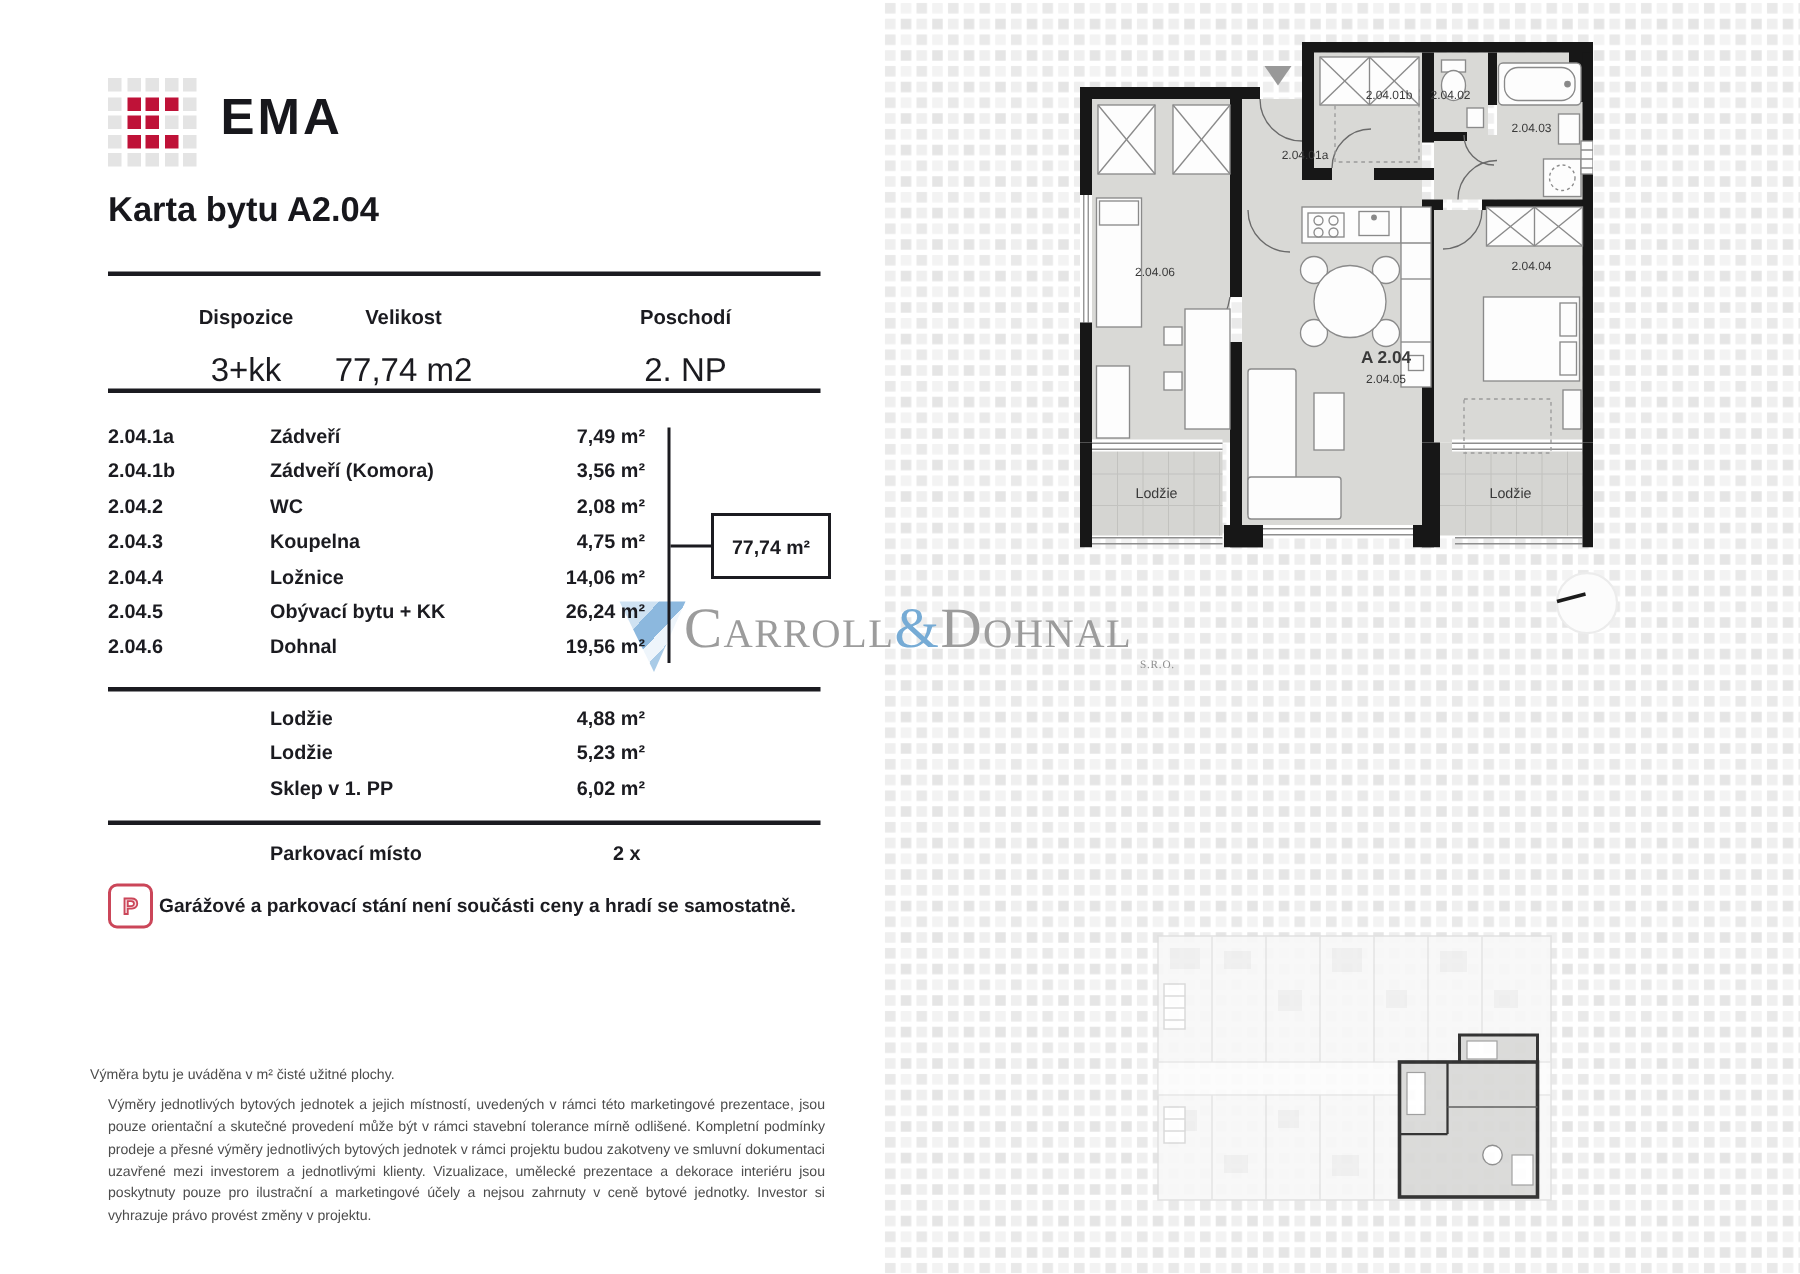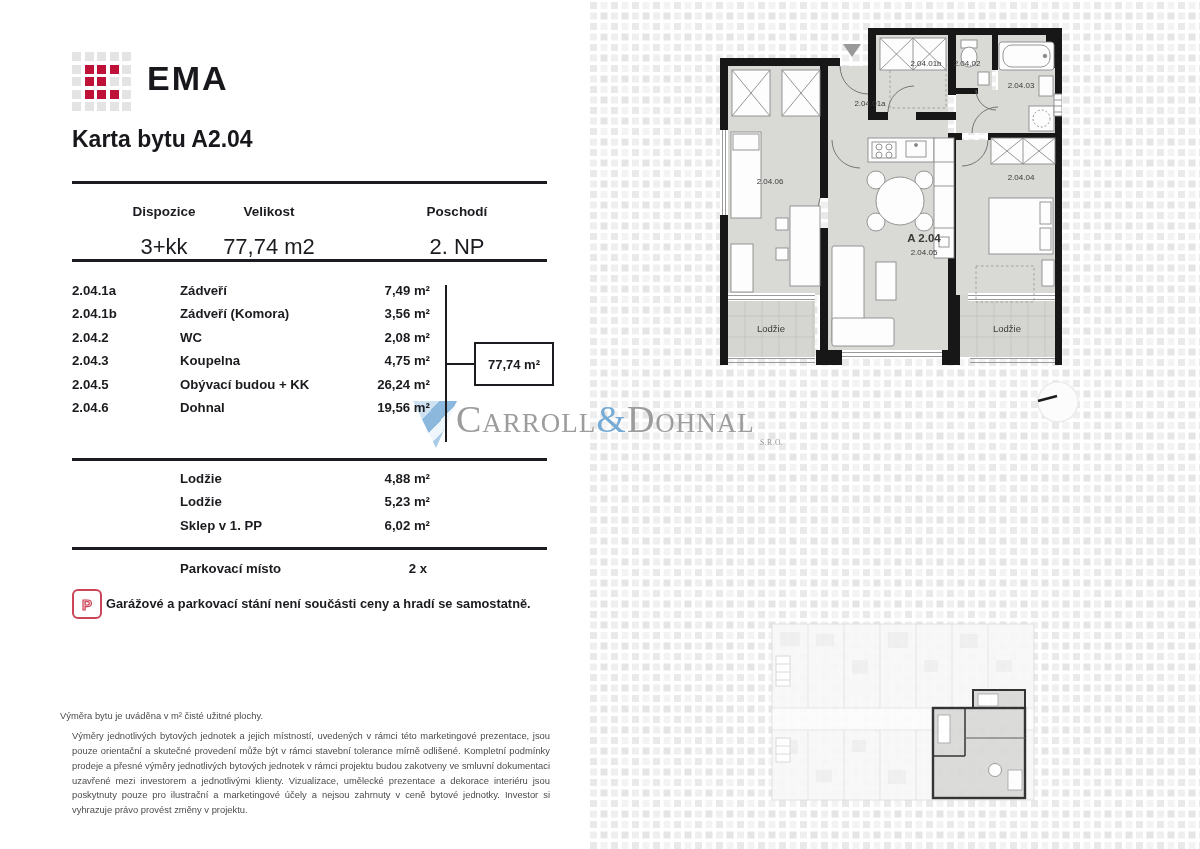--- a/index.html
+++ b/index.html
@@ -434,22 +434,27 @@
       <span class="code">2.04.2</span>
         <span class="rname">WC</span>
         <span class="area">2,08 m²</span>
     </div>
     <div class="room-row">
       <span class="code">2.04.3</span>
         <span class="rname">Koupelna</span>
         <span class="area">4,75 m²</span>
     </div>
     <div class="room-row">
+      <span class="code">2.04.4</span>
+        <span class="rname">Ložnice</span>
+        <span class="area">14,06 m²</span>
+    </div>
+    <div class="room-row">
       <span class="code">2.04.5</span>
-        <span class="rname">Obývací budou + KK</span>
+        <span class="rname">Obývací bytu + KK</span>
         <span class="area">26,24 m²</span>
     </div>
     <div class="room-row">
       <span class="code">2.04.6</span>
         <span class="rname">Dohnal</span>
         <span class="area">19,56 m²</span>
     </div>
   </div>
 
   <div class="bracket-v"></div>

